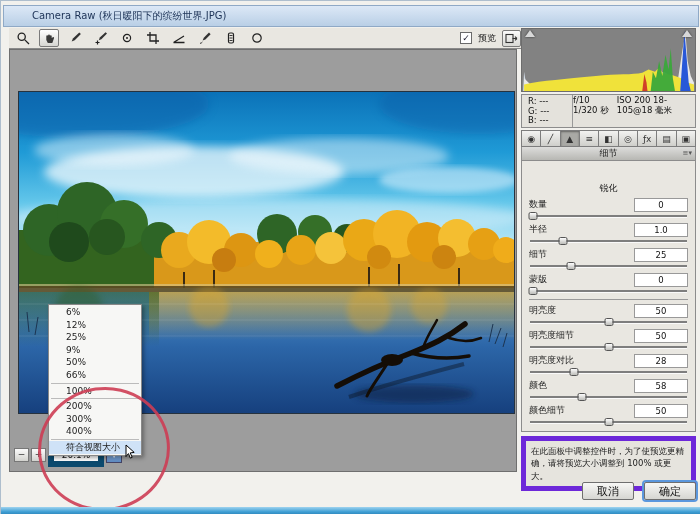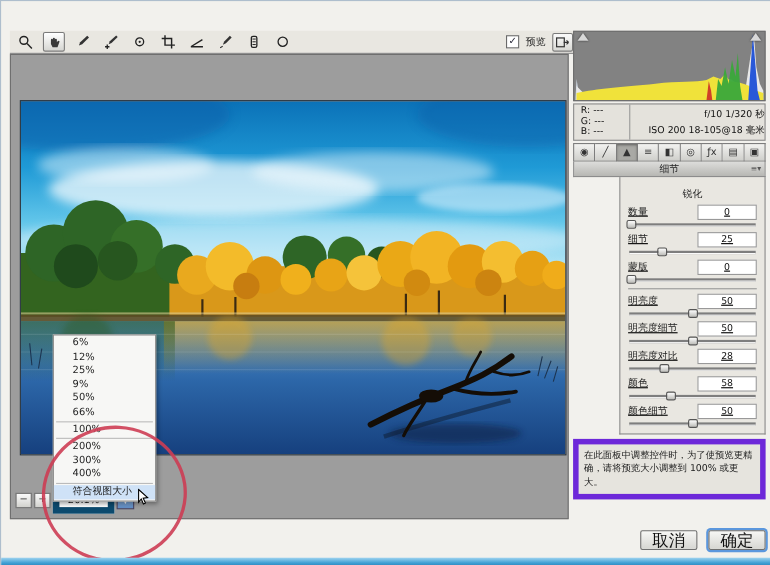--- a/index.html
+++ b/index.html
@@ -43,65 +43,68 @@
   .mi.hl{background:#cfe2f7;}
   
   #rightpanel{position:absolute;left:520px;top:27px;width:175px;height:451px;}
   #histogram{position:relative;height:64px;background:#828282;border:1px solid #6d6d6d;
      box-sizing:border-box;}
   .clipwarn{position:absolute;top:1px;width:0;height:0;border-left:5px solid transparent;
      border-right:5px solid transparent;border-bottom:7px solid #d8d8d8;filter:drop-shadow(0 0 1px #333);}
   #exif{margin-top:2px;height:34px;border:1px solid #8c8c8c;background:#e4e2dc;display:flex;
      font-size:8.5px;color:#111;box-sizing:border-box;}
   #exif-rgb{width:44px;border-right:1px solid #999;padding:2px 0 0 6px;line-height:9.5px;}
-  #exif-shoot{flex:1;display:flex;flex-direction:column;justify-content:center;align-items:flex-end;gap:3px;}
+  #exif-shoot{flex:1;display:flex;flex-direction:row;justify-content:center;align-items:flex-start;gap:3px;}
   
   #tabs{margin-top:2px;display:flex;height:17px;}
   .tab{flex:1;border:1px solid #7d7d7d;border-left-width:0;background:linear-gradient(#f2f2f0,#cfcfcb);
      display:flex;align-items:center;justify-content:center;font-size:9px;color:#333;}
   .tab:first-child{border-left-width:1px;}
   .tab.selected{background:#a9a9a5;box-shadow:inset 0 1px 2px rgba(0,0,0,.4);}
   
   #panelheader{height:13px;background:linear-gradient(#dddddb,#b7b7b3);border:1px solid #8c8c8c;
      border-top:none;display:flex;align-items:center;justify-content:center;font-size:9px;color:#222;position:relative;}
   #panel-menu-icon{position:absolute;right:3px;top:2px;font-size:7px;color:#555;}
   
-  #panelbody{border:1px solid #8c8c8c;border-top:none;background:#e9e7e1;padding:8px 7px 2px 7px;
-     box-sizing:border-box;margin-left:42px;}
+  #panelbody{border:1px solid #8c8c8c;border-top:none;background:#e9e7e1;padding:20px 7px 2px 7px;
+     box-sizing:border-box;}
   .sect-head{text-align:center;font-size:9px;color:#222;margin:1px 0 3px 0;}
   .srow{margin-bottom:3px;}
-  .slabel-row{display:flex;justify-content:space-between;align-items:center;height:13px;text-decoration:underline;}
+  .slabel-row{display:flex;justify-content:space-between;align-items:center;height:13px;}
   .slabel{font-size:9px;color:#222;}
   .svalue{width:52px;height:12px;background:#fff;border:1px solid #999;font-size:8.5px;
      display:flex;align-items:center;justify-content:center;color:#111;}
   .strack{position:relative;height:8px;margin:1px 1px 0 1px;}
   .strack::before{content:"";position:absolute;left:0;right:0;top:3px;height:2px;background:#7e7e7e;
      border-bottom:1px solid #fafafa;}
   .sthumb{position:absolute;top:0;width:9px;height:8px;transform:translateX(-50%);
      background:linear-gradient(#fdfdfd,#bdbdb9);border:1px solid #555;border-radius:2px;box-sizing:border-box;}
   .ssep{height:1px;background:#9a9a9a;margin:4px 0 4px 0;}
   
   #notebox{margin-top:4px;border:5px solid #6d28d9;background:#e6e4de;padding:4px 5px;
      font-size:8.5px;line-height:1.45;color:#222;}
   
-  #footer-cancel,#footer-ok{position:absolute;top:481px;width:50px;height:16px;font-size:15px;color:#111;
+  #footer-cancel,#footer-ok{position:absolute;top:481px;width:50px;height:16px;font-size:11px;color:#111;
      background:linear-gradient(#f7f7f5,#d6d6d2);border:1px solid #6f6f6f;border-radius:2px;
      display:flex;align-items:center;justify-content:center;}
   #footer-cancel{left:581px;}
   #footer-ok{left:643px;box-shadow:0 0 0 2px #5b97dd;}
   
   #red-circle{position:absolute;left:37px;top:386px;width:126px;height:118px;border:3px solid #cd3d54;
      border-radius:50%;transform:rotate(-8deg);opacity:.9;}
   #cursor{position:absolute;left:124px;top:443px;}
 </style>
 </head>
 <body>
 
 <div id="dialog">
 
+  <div id="titlebar">
+    <span>Camera Raw (秋日暖阳下的缤纷世界.JPG)</span>
+  </div>
 
   <div id="toolbar">
     <span class="tool">
       <svg width="14" height="14" viewBox="0 0 14 14" fill="none" stroke="#222" stroke-width="1.3">
           <circle cx="5.7" cy="5.7" r="3.6"></circle>
           <path d="M8.6 8.6L13 13"></path>
         </svg>
       </span>
     <span class="tool active">
       <svg width="14" height="14" viewBox="0 0 14 14">
@@ -334,20 +337,29 @@
         <div class="slabel-row">
             <span class="slabel">数量</span>
             <span class="svalue">0</span>
           </div>
         <div class="strack">
             <div class="sthumb" style="left: 2%;"></div>
           </div>
       </div>
       <div class="srow">
         <div class="slabel-row">
+            <span class="slabel">半径</span>
+            <span class="svalue">1.0</span>
+          </div>
+        <div class="strack">
+            <div class="sthumb" style="left: 21%;"></div>
+          </div>
+      </div>
+      <div class="srow">
+        <div class="slabel-row">
             <span class="slabel">细节</span>
             <span class="svalue">25</span>
           </div>
         <div class="strack">
             <div class="sthumb" style="left: 26%;"></div>
           </div>
       </div>
       <div class="srow">
         <div class="slabel-row">
             <span class="slabel">蒙版</span>

